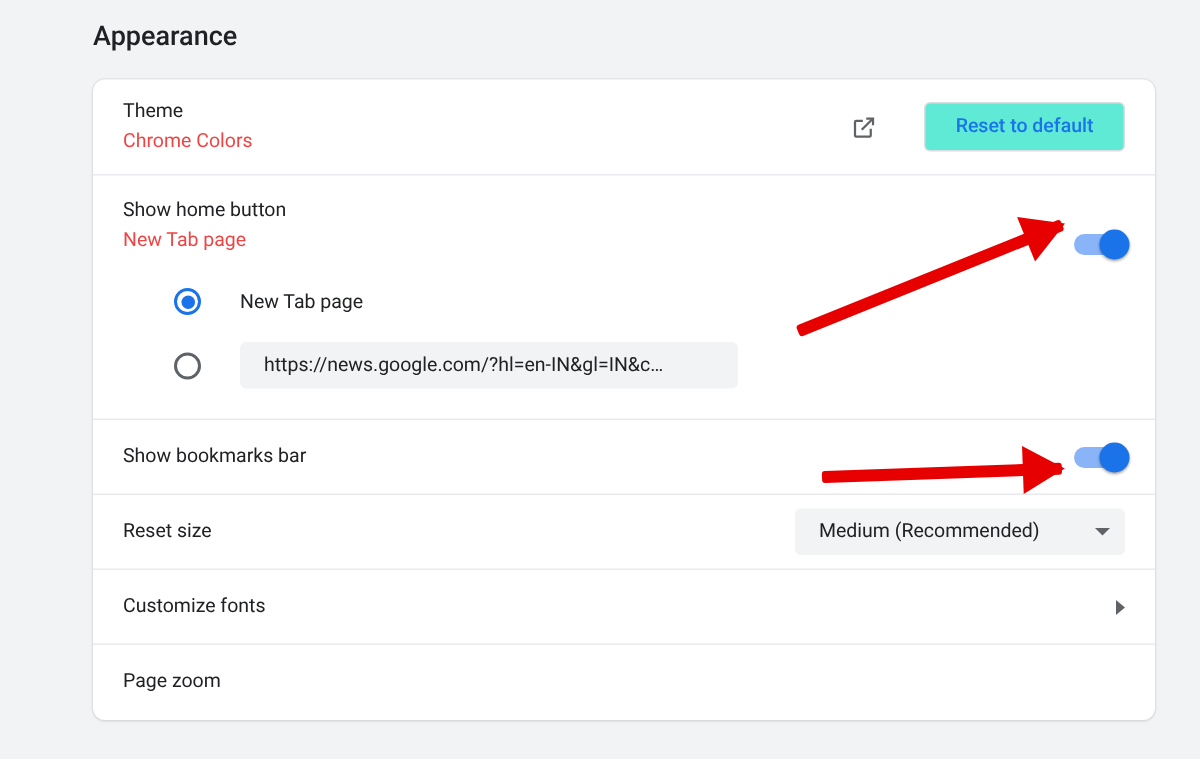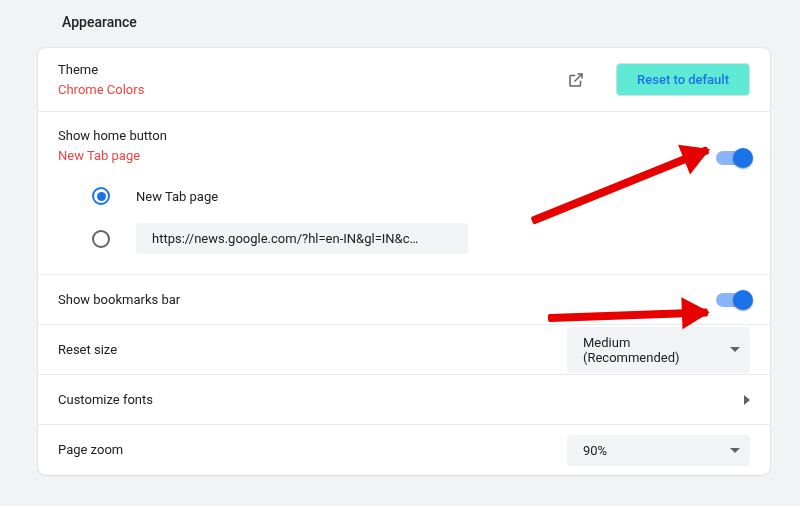--- a/index.html
+++ b/index.html
@@ -8,29 +8,29 @@
       background: #f1f3f4;
       font-size: 13px;
       color: #202124;
       width: 800px;
       height: 506px;
       overflow: hidden;
       position: relative;
     }
     .wrap { padding: 14px 0 0 0; }
     .section-title {
-      font-size: 14px;
+      font-size: 18px;
       color: #202124;
       font-weight: 500;
       margin: 0 0 18px 62px;
     }
     .card {
       background: #fff;
       border-radius: 8px;
-      margin: 0 30px 0 38px;
+      margin: 0 30px 0 62px;
       box-shadow: 0 0 0 1px rgba(0,0,0,0.05), 0 1px 2px rgba(0,0,0,0.06);
     }
     .row {
       display: flex;
       align-items: center;
       justify-content: space-between;
       padding: 0 20px;
       border-bottom: 1px solid #e8eaed;
     }
     .row:last-child { border-bottom: none; }
@@ -76,21 +76,21 @@
       overflow: hidden;
     }
     .row-simple { min-height: 50px; }
     .select {
       background: #f1f3f4;
       border-radius: 4px;
       padding: 8px 10px 8px 16px;
       display: flex;
       align-items: center;
       justify-content: space-between;
-      width: 183px;
+      width: 220px;
       font-size: 13px;
       color: #202124;
       cursor: pointer;
     }
     .chevron-right {
       width: 0; height: 0;
       border-top: 5px solid transparent;
       border-bottom: 5px solid transparent;
       border-left: 6px solid #5f6368;
     }
@@ -187,23 +187,19 @@
       </div>
     </div>
 
     <div class="row row-simple">
       <div class="row-title">Customize fonts</div>
       <span class="chevron-right"></span>
     </div>
 
     <div class="row row-simple">
       <div class="row-title">Page zoom</div>
-      <div class="select">
-        <span>90%</span>
-        <span class="tri-down"></span>
-      </div>
     </div>
 
   </div>
 </div>
 
 <div id="arrow1" class="arrow"></div>
 <div id="arrow2" class="arrow"></div>
 
 </body></html>

